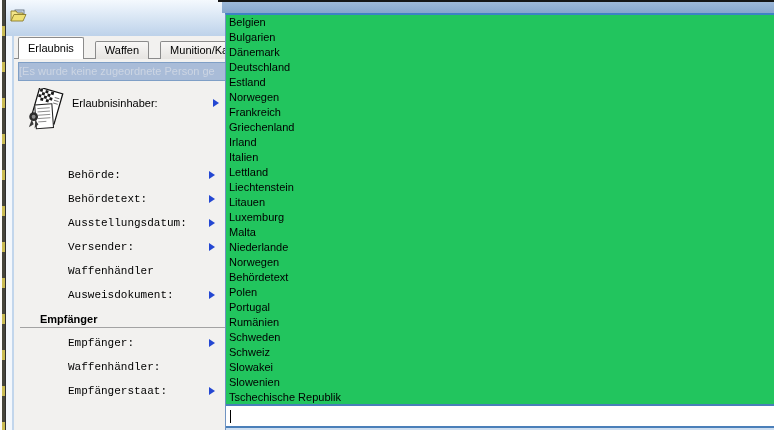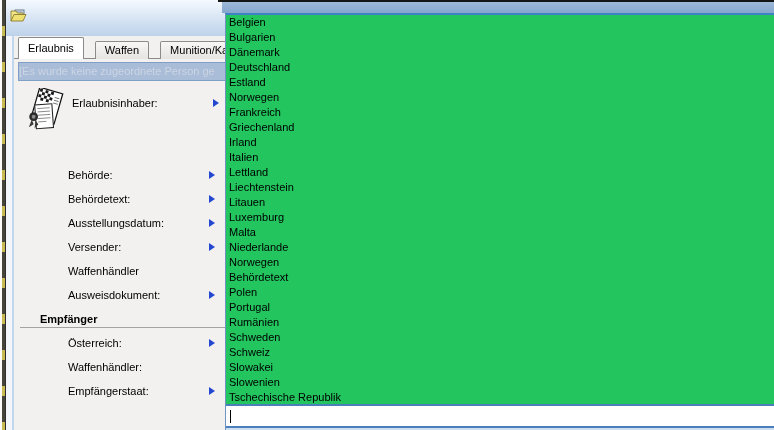--- a/index.html
+++ b/index.html
@@ -37,21 +37,21 @@
 
   .cert-icon{left:26px;top:88px;width:42px;height:46px;}
 
   .owner-label{left:72px;top:97px;font-size:11px;color:#000;white-space:nowrap;text-align:right;}
   .owner-arrow{left:213px;top:99px;}
 
   .arrow{width:0;height:0;border-left:6px solid var(--arrow_blue,#2447d2);
          border-top:4px solid transparent;border-bottom:4px solid transparent;display:inline-block;}
 
   #form-rows{left:14px;top:169px;width:212px;}
-  .form-row{position:relative;height:24px;}
+  .form-row{position:relative;height:24px;font-family:Liberation Mono, monospace;}
   .row-label{position:absolute;left:54px;top:0;font-size:11px;color:#000;white-space:nowrap;}
   .form-row .arrow{position:absolute;left:195px;top:2px;}
   .form-section{position:relative;height:24px;}
   .section-label{position:absolute;left:26px;top:0;font-size:11px;font-weight:bold;color:#000;white-space:nowrap;}
   .section-line{position:absolute;left:6px;right:0;top:14px;height:1px;background:#a3a3a3;}
 
   
   .topbar-black{left:218px;top:0;width:556px;height:2px;background:#151515;z-index:5;}
   .topbar-steel{left:222px;top:2px;width:552px;height:11px;
                 background:linear-gradient(#9db8d8,#86a7cd);z-index:5;}
@@ -152,21 +152,21 @@
   </div>
       <div class="form-row">
     <span class="row-label">Ausweisdokument:</span>
     <span class="arrow"></span>
   </div>
       <div class="form-section">
     <span class="section-label">Empfänger</span>
     <div class="section-line"></div>
   </div>
       <div class="form-row">
-    <span class="row-label">Österreich:</span>
+    <span class="row-label">Empfänger:</span>
     <span class="arrow"></span>
   </div>
       <div class="form-row">
     <span class="row-label">Waffenhändler:</span>
 
   </div>
       <div class="form-row">
     <span class="row-label">Empfängerstaat:</span>
     <span class="arrow"></span>
   </div>

